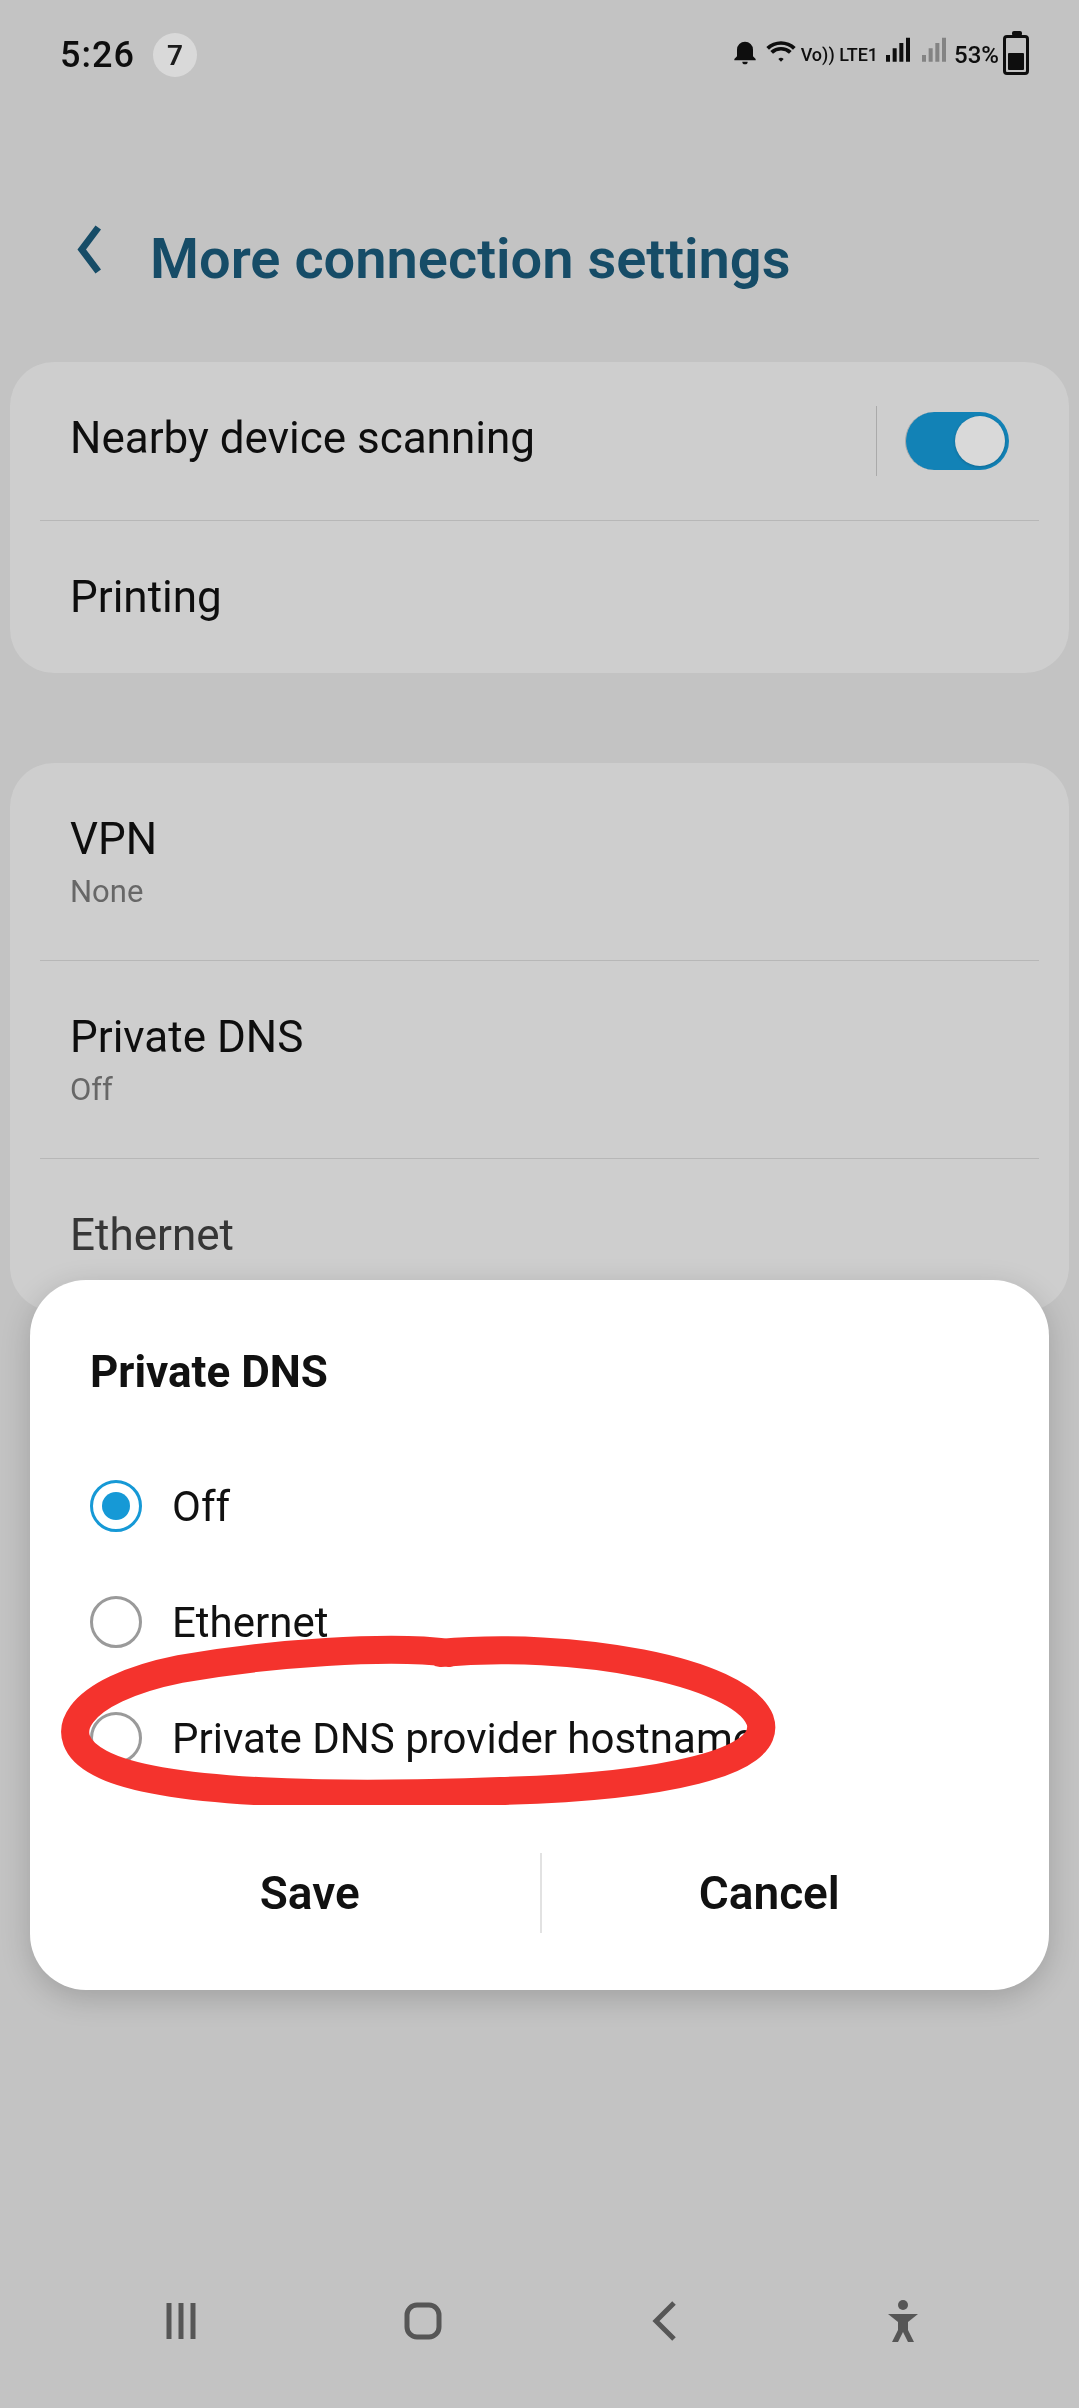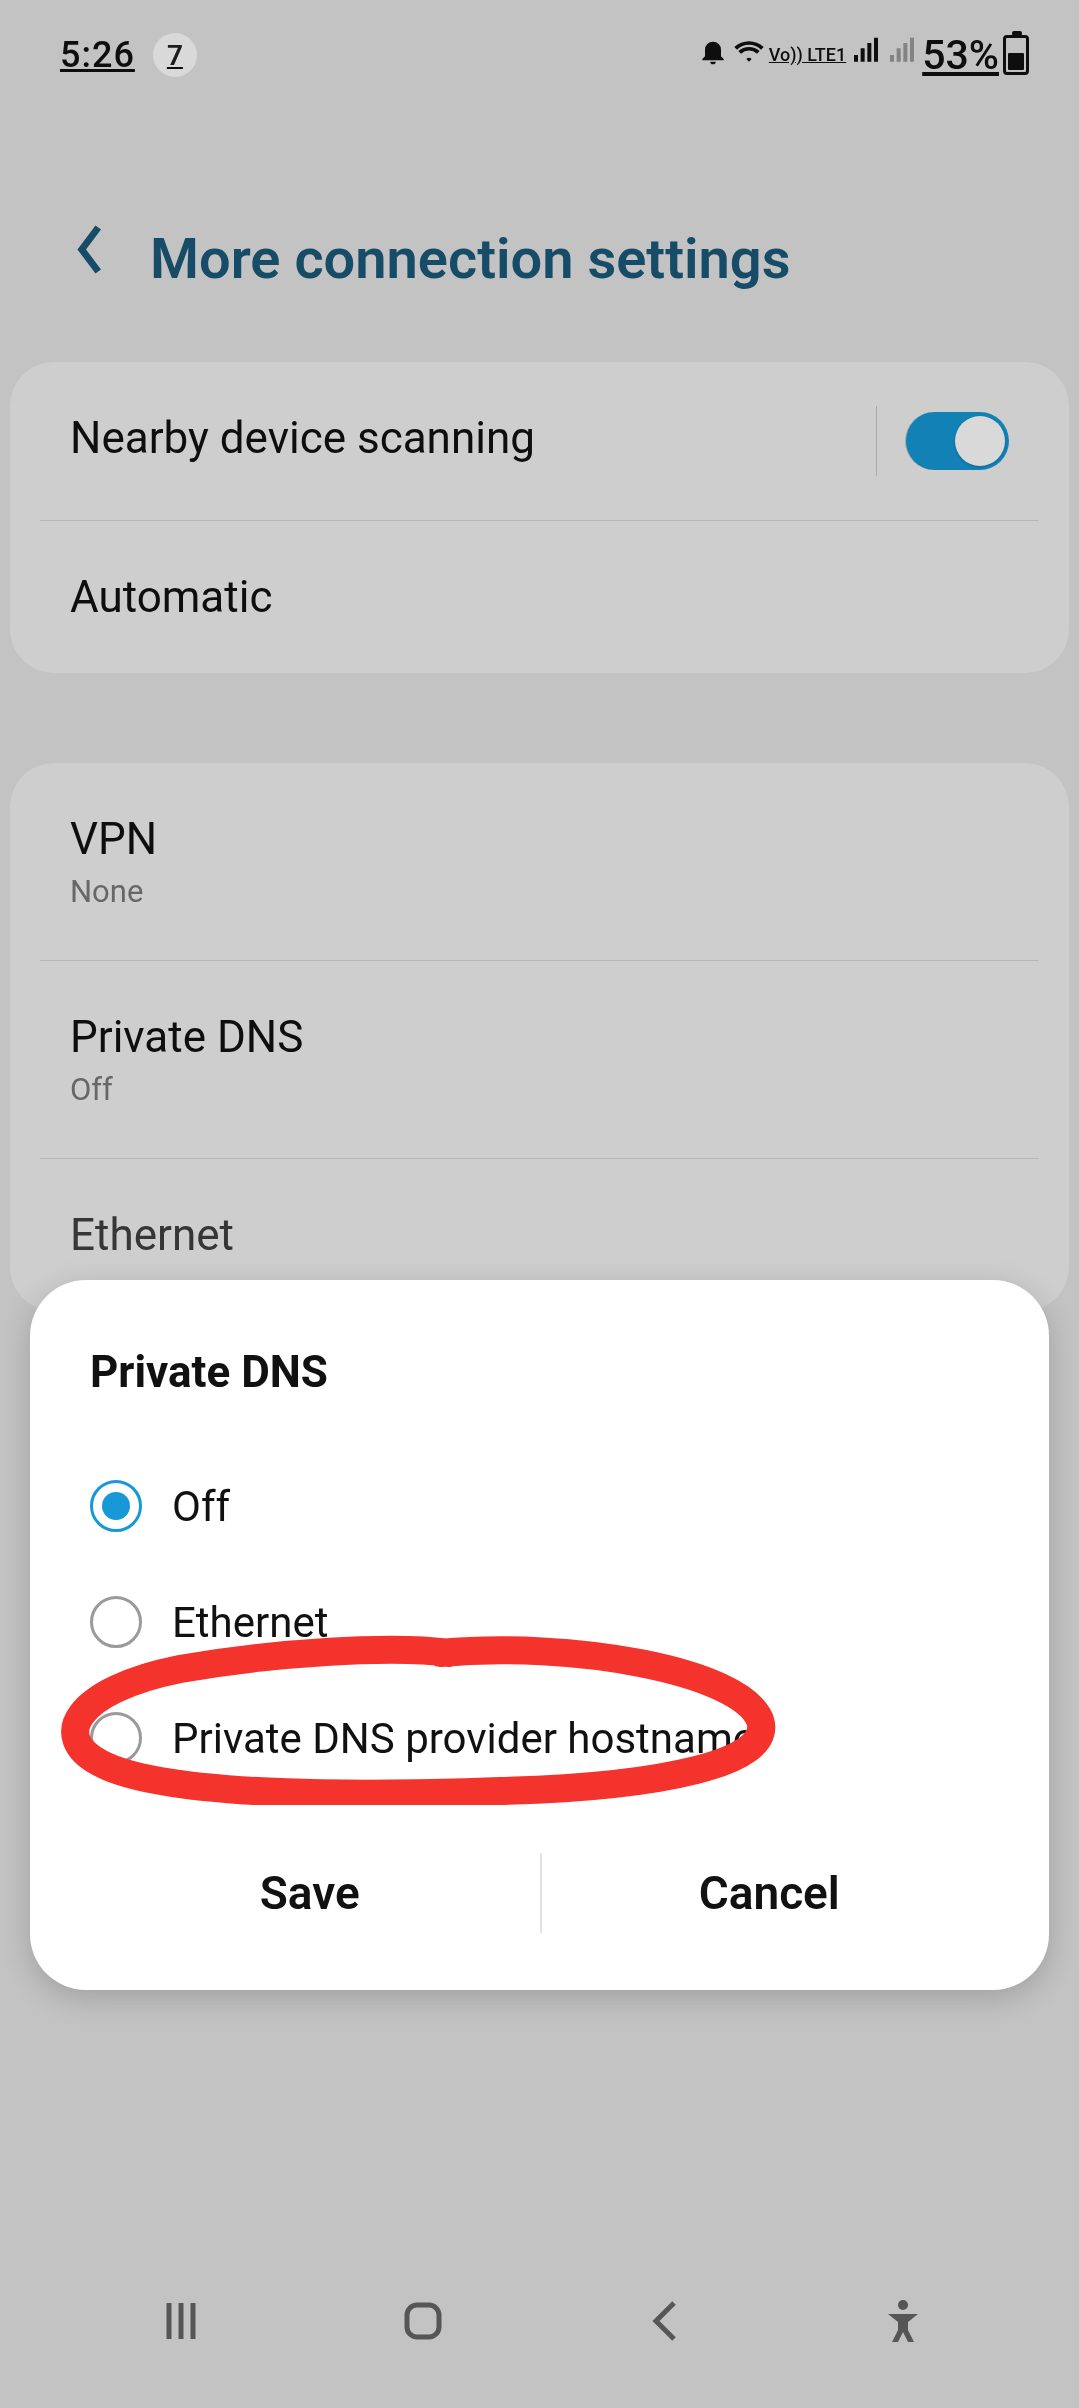--- a/index.html
+++ b/index.html
@@ -22,34 +22,33 @@
   
   .status-bar {
     height: 90px;
     display: flex;
     align-items: center;
     justify-content: space-between;
     padding: 20px 50px 0 60px;
     color: #111;
     font-size: 36px;
     font-weight: 500;
-    text-decoration: underline;
   }
   .status-left { display: flex; align-items: center; gap: 18px; }
   .status-left .clock { letter-spacing: 1px; }
   .notif-badge {
     width: 44px; height: 44px; border-radius: 50%;
     background: #fff; color:#222;
     display: flex; align-items: center; justify-content: center;
     font-size: 28px; font-weight: 600;
   }
   .status-right { display: flex; align-items: center; gap: 4px; }
   .status-right svg { width: 32px; height: 32px; fill: #111; }
   .status-right .lte { font-size: 18px; line-height: 1; text-align: center; }
-  .status-right .pct { font-size: 41px; }
+  .status-right .pct { font-size: 24px; }
   .batt { width: 26px; height: 40px; border: 3px solid #111; border-radius: 4px; position: relative; }
   .batt::before { content:""; position:absolute; top:-7px; left:6px; width:10px; height:5px; background:#111; border-radius:2px;}
   .batt .fill { position:absolute; bottom:2px; left:2px; right:2px; height:50%; background:#111; border-radius:1px;}
 
   
   .page-header {
     display: flex; align-items: center;
     padding: 120px 60px 70px 70px;
     gap: 40px;
   }
@@ -221,21 +220,21 @@
   <div class="row">
     <div class="labels">
       <span class="title">Nearby device scanning</span>
     </div>
     <div class="toggle">
         <span class="knob"></span>
       </div>
   </div>
   <div class="row">
     <div class="labels">
-      <span class="title">Automatic</span>
+      <span class="title">Printing</span>
     </div>
   </div>
 </div>
 
 <div class="card">
   <div class="row">
     <div class="labels">
       <span class="title">VPN</span>
       <span class="sub">None</span>
     </div>

